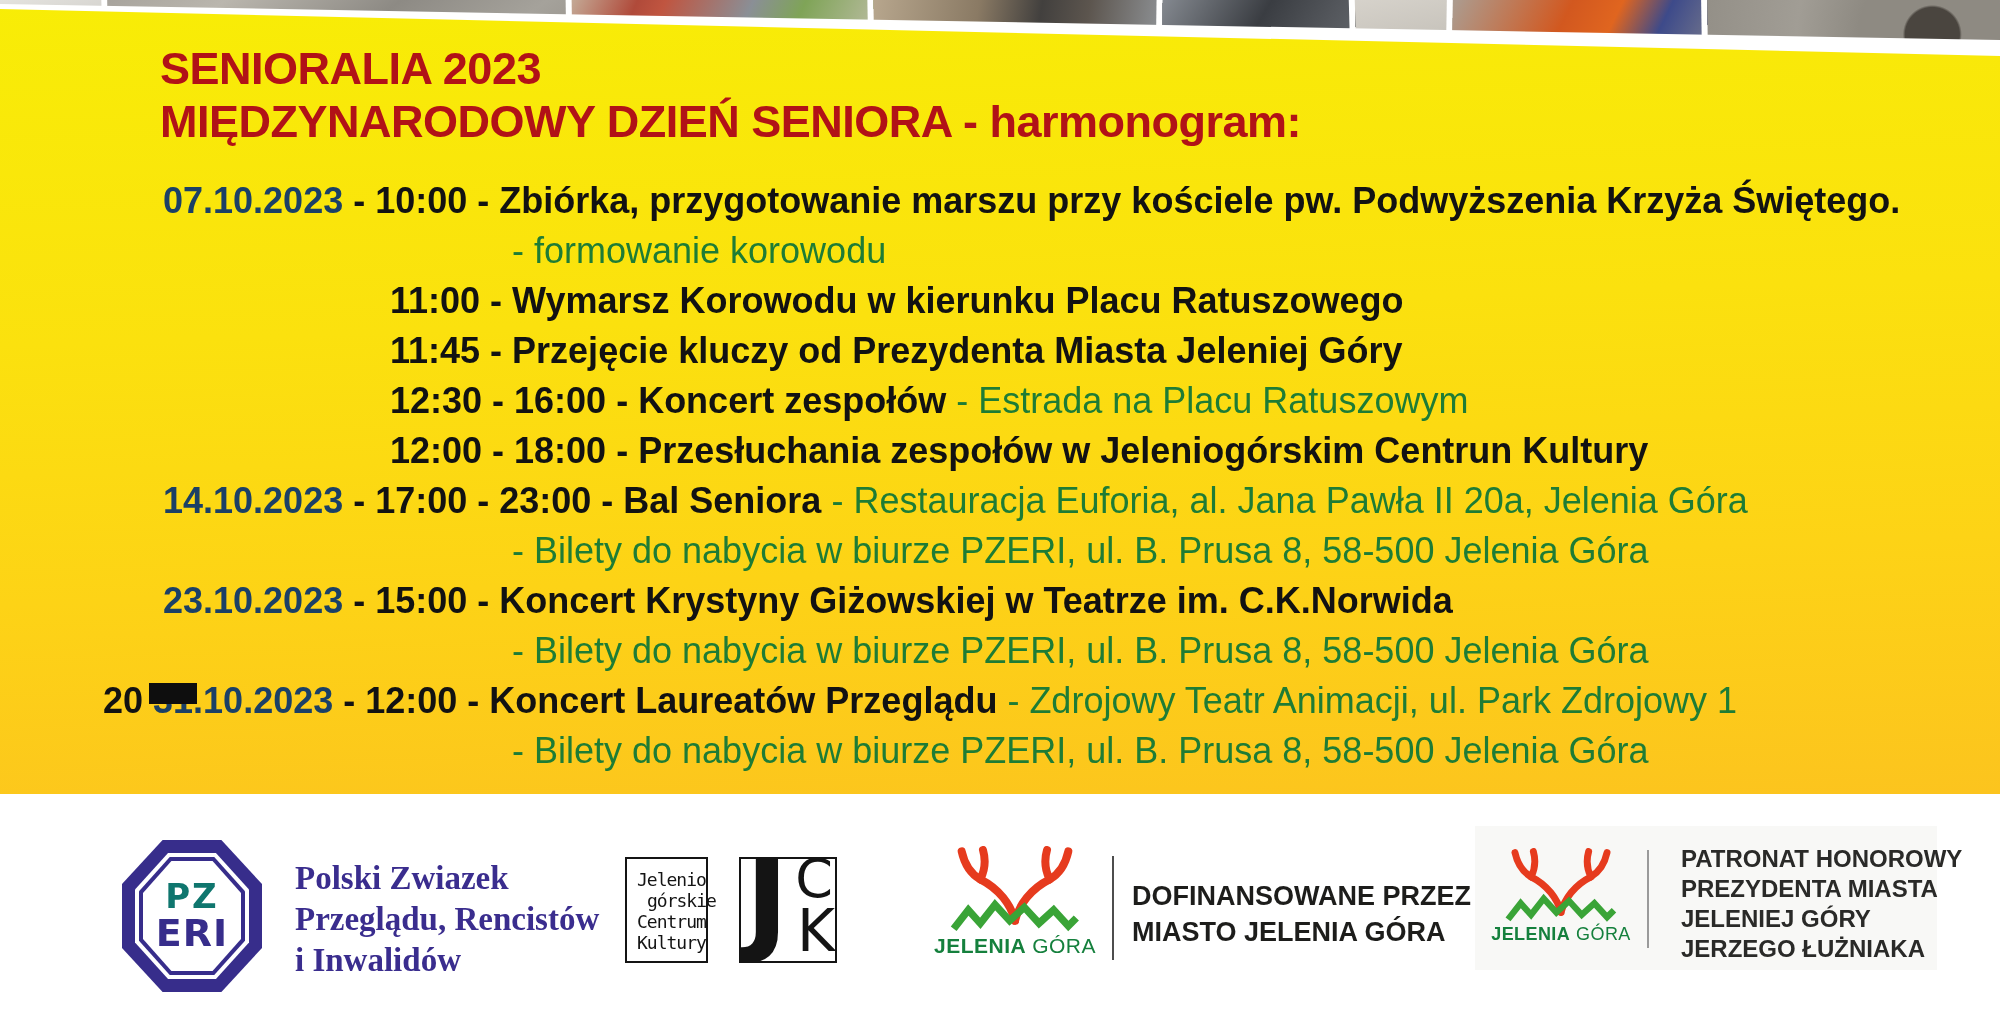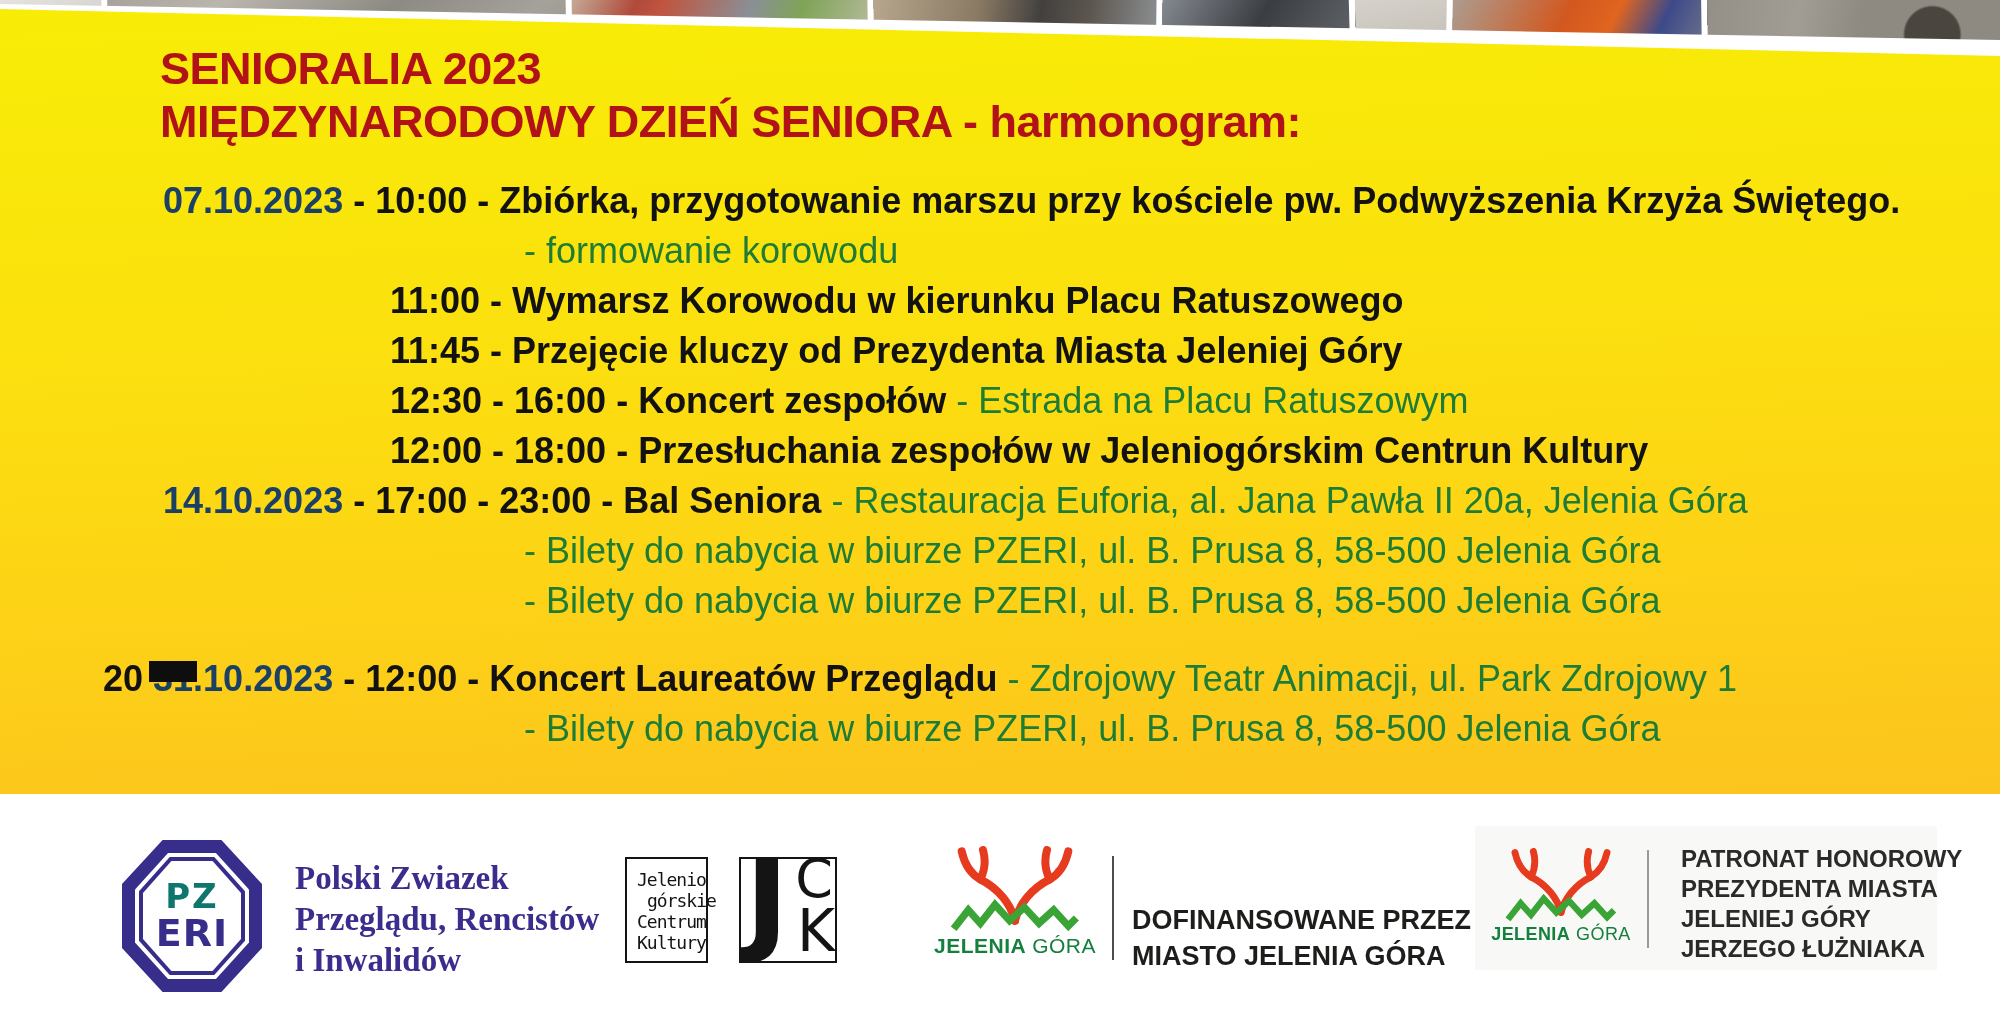--- a/index.html
+++ b/index.html
@@ -35,22 +35,22 @@
                 clip-path:polygon(0 9px,2000px 56px,2000px 794px,0 794px);}
 
   
   .title-block{position:absolute;left:160px;top:42px;z-index:4;}
   .title-line{font-size:45px;line-height:53px;font-weight:700;letter-spacing:-0.5px;color:#b11217;white-space:nowrap;}
 
   #schedule{position:absolute;left:0;top:176px;width:2000px;z-index:4;}
   .sched-line{font-size:36px;line-height:50px;font-weight:700;white-space:nowrap;}
   .indent-date{padding-left:163px;}
   .indent-time{padding-left:390px;}
-  .indent-sub{padding-left:512px;margin-left:12px;}
-  .indent-corrected{padding-left:103px;margin-top:28px;}
+  .indent-sub{padding-left:512px;}
+  .indent-corrected{padding-left:103px;}
   .seg-black{color:#121212;}
   .seg-navy{color:#1b4066;}
   .seg-green{color:#1e7c35;font-weight:400;}
   .strike{position:relative;display:inline-block;}
   .strike::after{content:"";position:absolute;left:-4px;right:-4px;top:7px;height:21px;background:#0e0e0e;}
 
   
   .footer{position:absolute;left:0;top:794px;width:2000px;height:220px;background:#ffffff;z-index:5;}
 
   
@@ -78,21 +78,21 @@
 
   
   .jg-logo{display:flex;flex-direction:column;align-items:center;}
   .jg-text{white-space:nowrap;color:#15803d;font-family:Liberation Sans, sans-serif;}
   .jg-text .b{font-weight:700;}
   .jg-text .l{font-weight:400;margin-left:6px;}
 
   .funding-logo{position:absolute;left:935px;top:52px;width:160px;}
   .funding-logo .jg-text{font-size:21px;letter-spacing:0.5px;}
   .funding-divider{position:absolute;left:1112px;top:62px;width:2px;height:104px;background:#4d4d4d;}
-  .funding-text{position:absolute;left:1132px;top:84px;margin-top:24px;}
+  .funding-text{position:absolute;left:1132px;top:84px;}
   .funding-text div{font-size:27px;line-height:36px;font-weight:700;color:#1d1d1b;white-space:nowrap;}
 
   .patronage-box{position:absolute;left:1475px;top:32px;width:462px;height:144px;background:#f8f8f6;}
   .patronage-logo{position:absolute;left:16px;top:22px;width:140px;}
   .patronage-logo .jg-text{font-size:18px;letter-spacing:0.4px;}
   .patronage-divider{position:absolute;left:172px;top:24px;width:2px;height:98px;background:#9a9a9a;}
   .patronage-text{position:absolute;left:206px;top:18px;}
   .patronage-text div{font-size:24px;line-height:30px;font-weight:700;color:#2a2a28;white-space:nowrap;}
 </style>
 </head>
@@ -121,20 +121,21 @@
 
   <div id="schedule">
       <div class="sched-line indent-date"><span class="seg-navy">07.10.2023</span><span class="seg-black"> - 10:00 - Zbiórka, przygotowanie marszu przy kościele pw. Podwyższenia Krzyża Świętego.</span></div>
       <div class="sched-line indent-sub"><span class="seg-green">- formowanie korowodu</span></div>
       <div class="sched-line indent-time"><span class="seg-black">11:00 - Wymarsz Korowodu w kierunku Placu Ratuszowego</span></div>
       <div class="sched-line indent-time"><span class="seg-black">11:45 - Przejęcie kluczy od Prezydenta Miasta Jeleniej Góry</span></div>
       <div class="sched-line indent-time"><span class="seg-black">12:30 - 16:00 - Koncert zespołów </span><span class="seg-green">- Estrada na Placu Ratuszowym</span></div>
       <div class="sched-line indent-time"><span class="seg-black">12:00 - 18:00 - Przesłuchania zespołów w Jeleniogórskim Centrun Kultury</span></div>
       <div class="sched-line indent-date"><span class="seg-navy">14.10.2023</span><span class="seg-black"> - 17:00 - 23:00 - Bal Seniora </span><span class="seg-green">- Restauracja Euforia, al. Jana Pawła II 20a, Jelenia Góra</span></div>
       <div class="sched-line indent-sub"><span class="seg-green">- Bilety do nabycia w biurze PZERI, ul. B. Prusa 8, 58-500 Jelenia Góra</span></div>
+      <div class="sched-line indent-date"><span class="seg-navy">23.10.2023</span><span class="seg-black"> - 15:00 - Koncert Krystyny Giżowskiej w Teatrze im. C.K.Norwida</span></div>
       <div class="sched-line indent-sub"><span class="seg-green">- Bilety do nabycia w biurze PZERI, ul. B. Prusa 8, 58-500 Jelenia Góra</span></div>
       <div class="sched-line indent-corrected"><span class="seg-black">20 </span><span class="seg-navy strike">31</span><span class="seg-navy">.10.2023</span><span class="seg-black"> - 12:00 - Koncert Laureatów Przeglądu </span><span class="seg-green">- Zdrojowy Teatr Animacji, ul. Park Zdrojowy 1</span></div>
       <div class="sched-line indent-sub"><span class="seg-green">- Bilety do nabycia w biurze PZERI, ul. B. Prusa 8, 58-500 Jelenia Góra</span></div>
     </div>
 
   <div class="footer">
 
     <div class="pzeri-logo oct">
       <div class="pzeri-w1 oct">
         <div class="pzeri-i2 oct">

